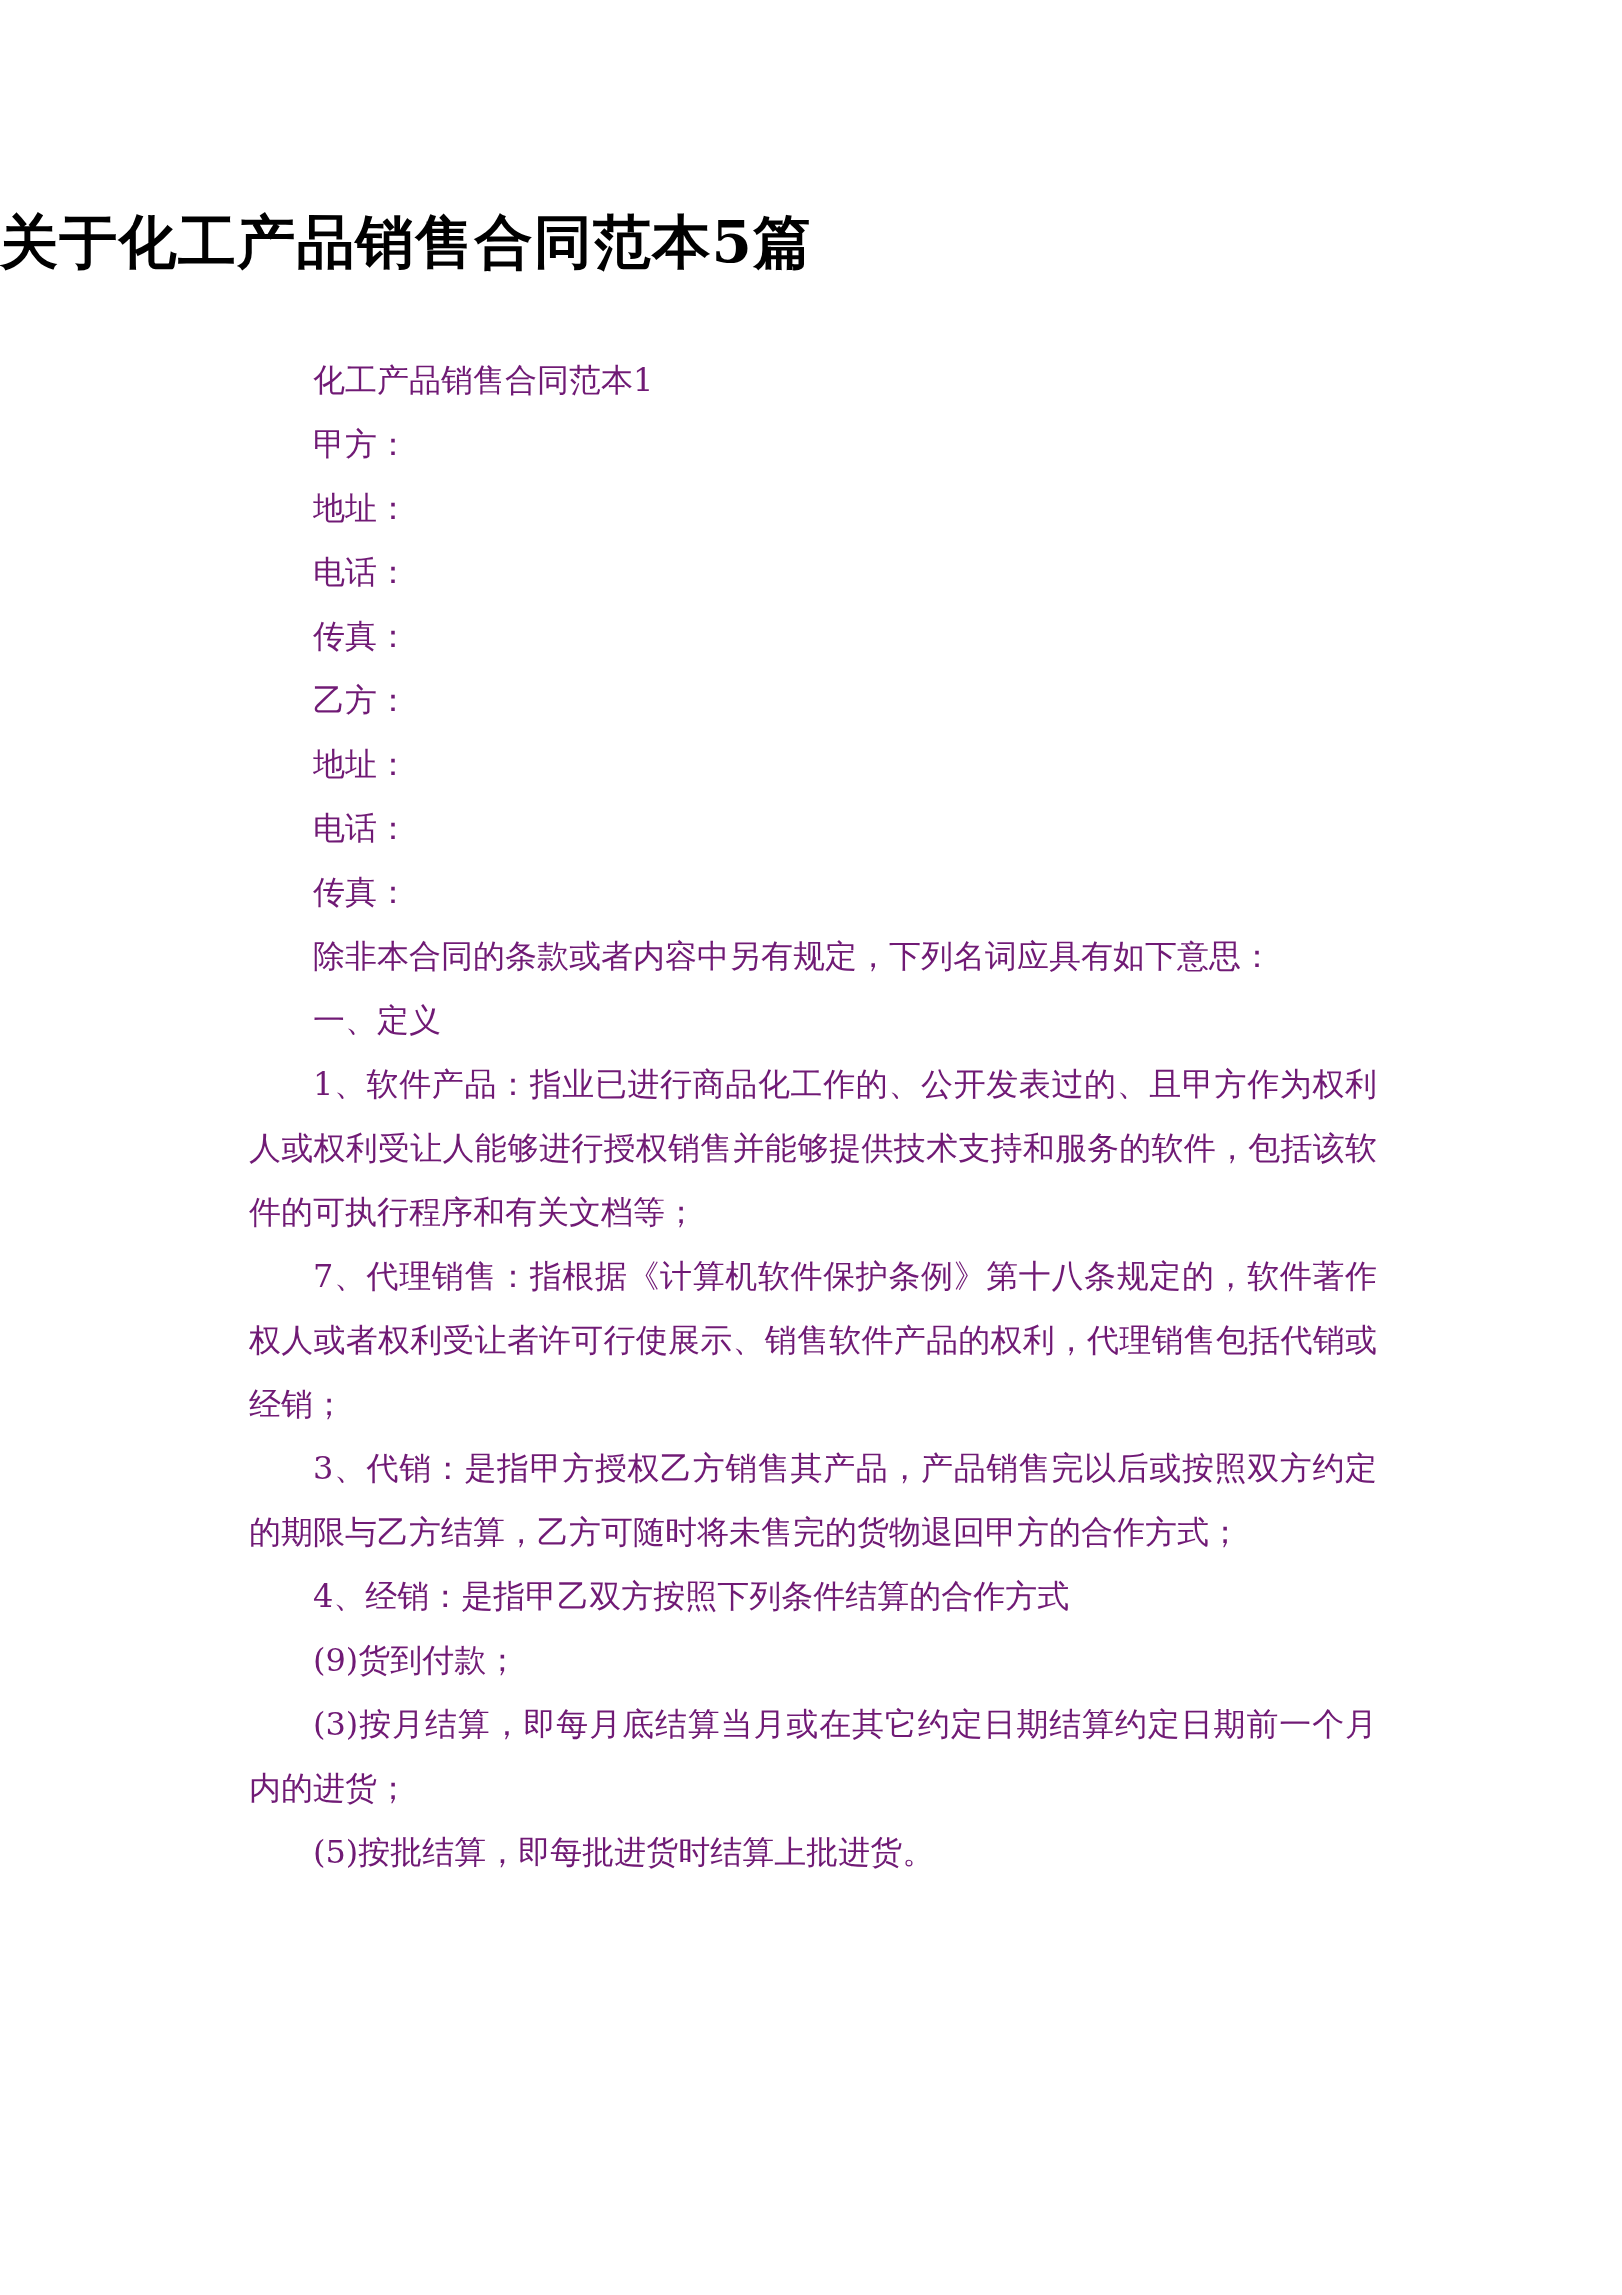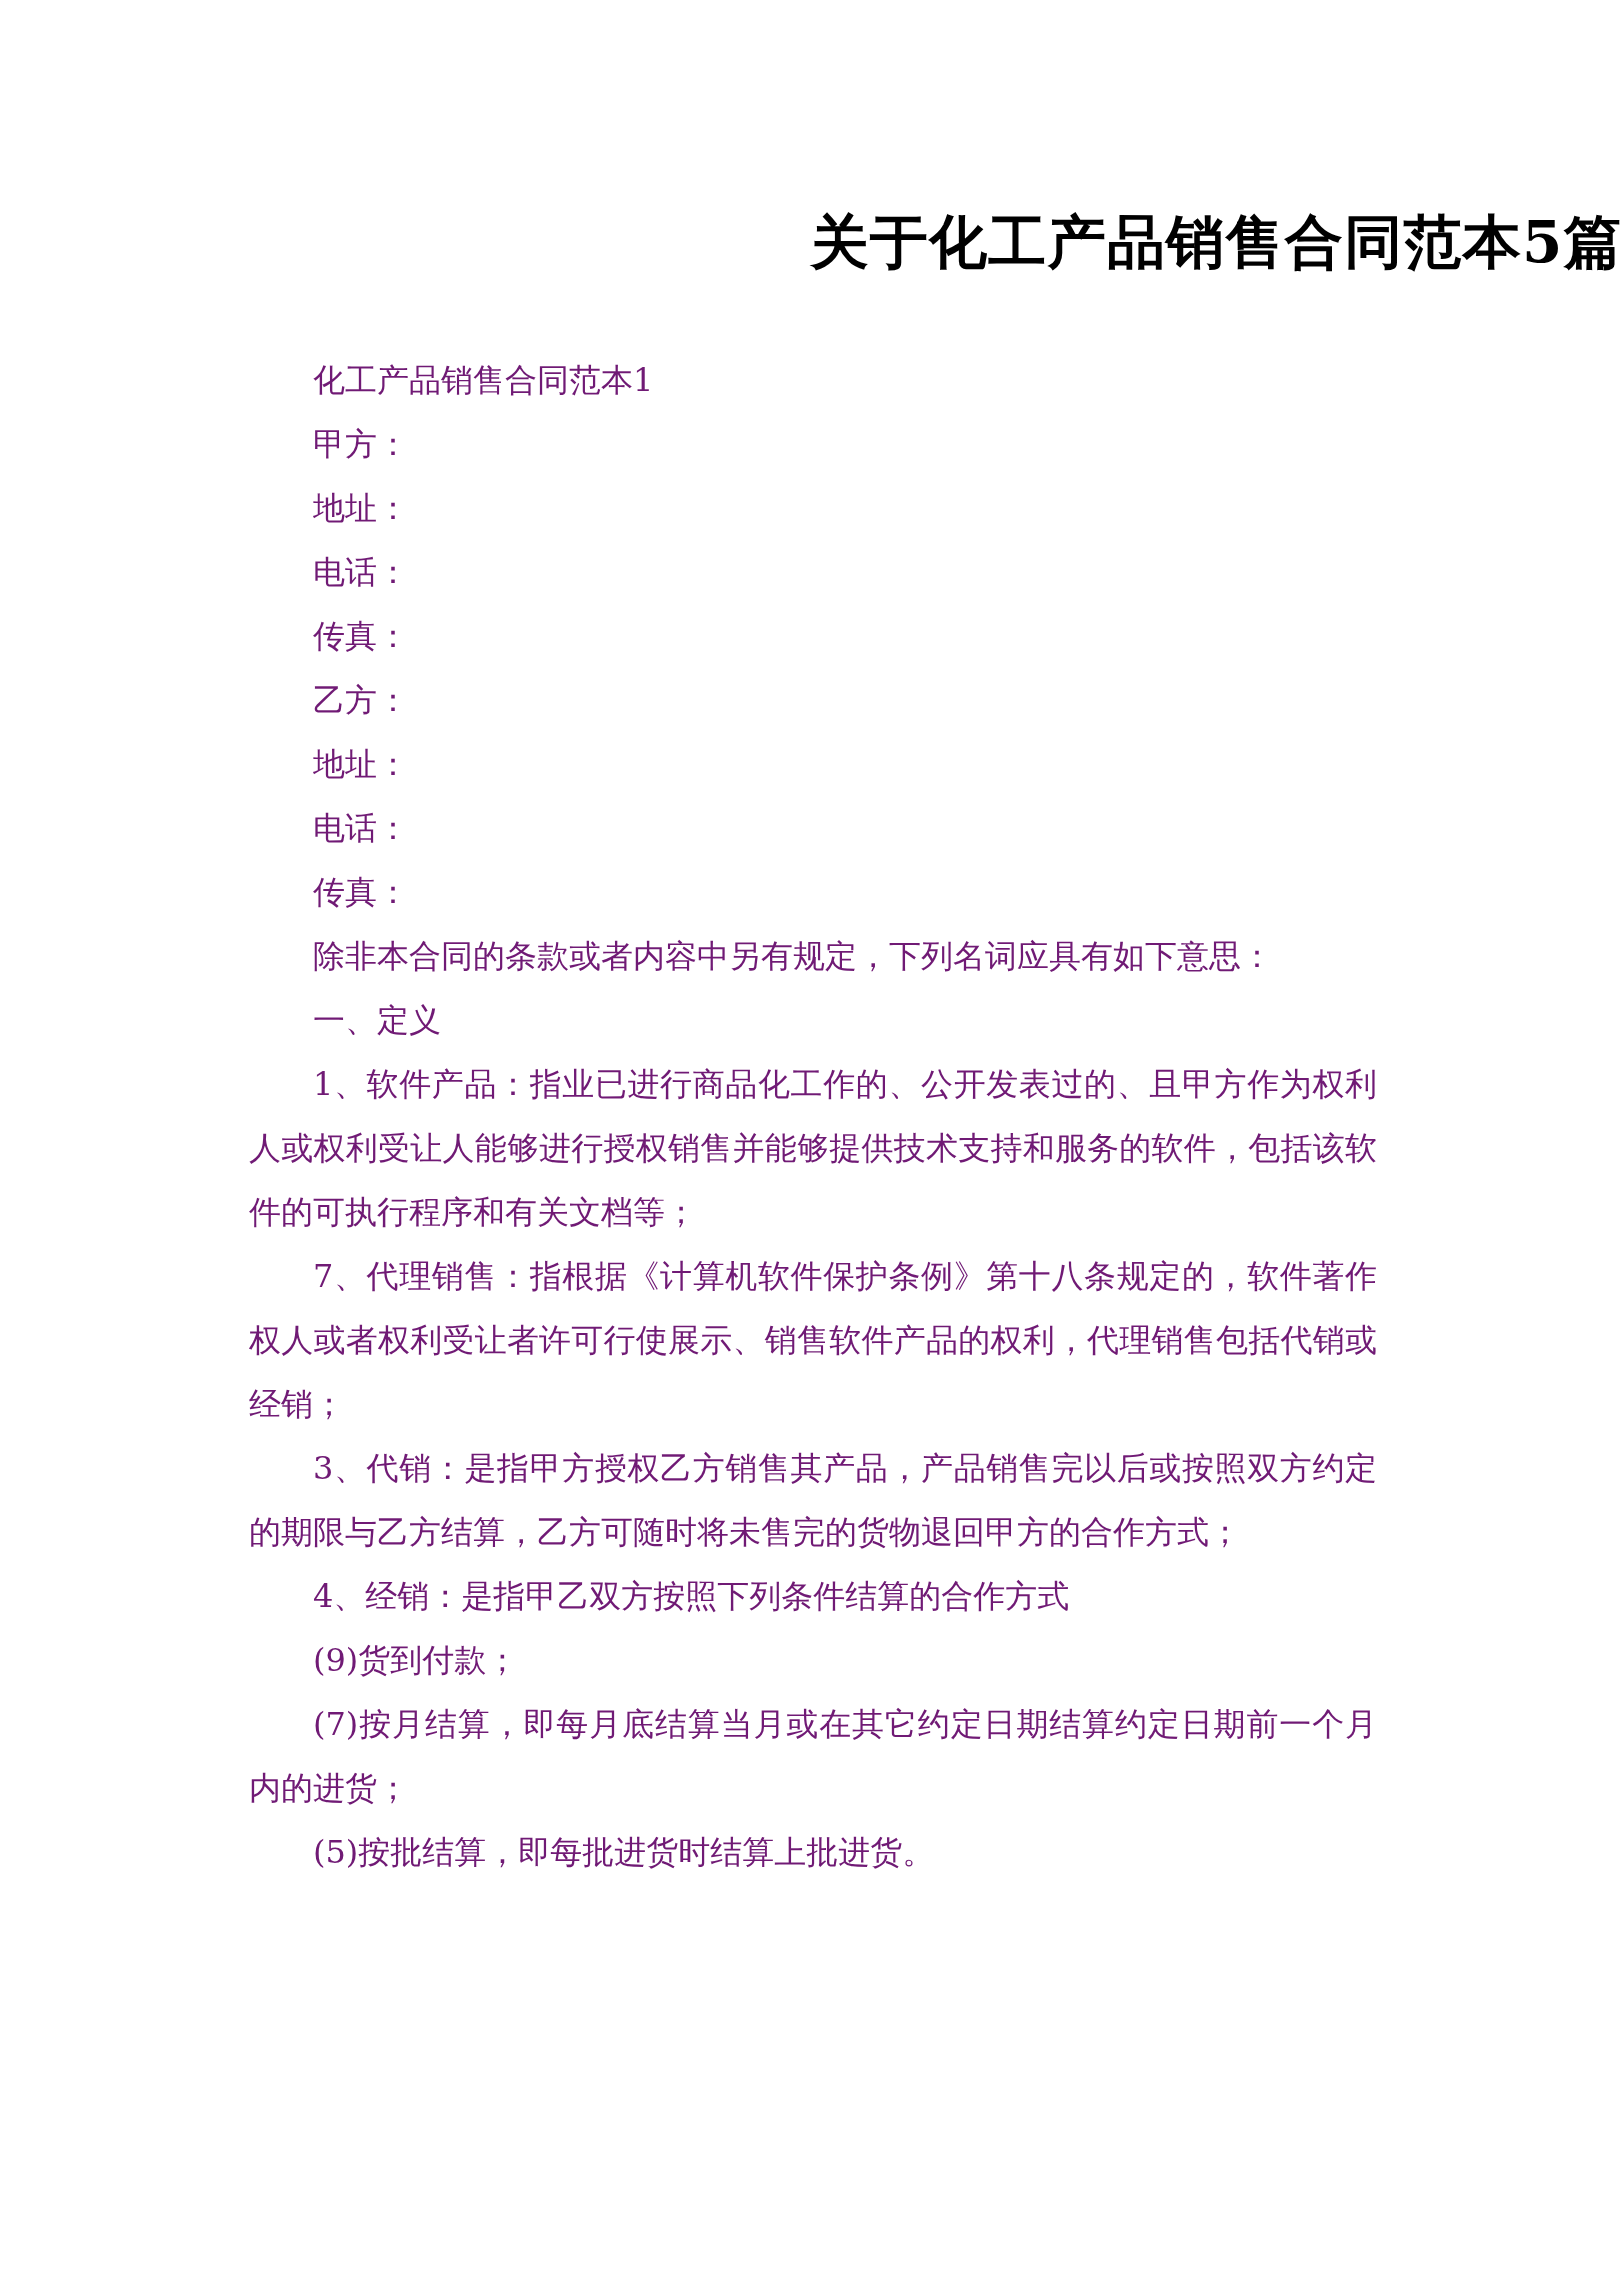--- a/index.html
+++ b/index.html
@@ -1,19 +1,19 @@
 <!DOCTYPE html>
 <html style="font-size:10.5px"><head>
 <meta charset="utf-8">
 <style>
   html, body { margin: 0; padding: 0; background: #ffffff; }
   body { width: 1623px; height: 2295px; position: relative; overflow: hidden; }
   .page { position: absolute; left: 0; top: 0; width: 1623px; height: 2295px; background: #fff; color: #000; }
   .title {
-    position: absolute; left: 0; top: 203px; width: 1623px; text-align: right;
+    position: absolute; left: 0; top: 203px; width: 1623px; text-align: left;
     font-family: "DejaVu Serif", "Liberation Serif", serif;
     font-size: 58px; line-height: 79px; font-weight: bold; letter-spacing: 1.3px; color: #000;
   }
   .body {
     position: absolute; left: 249px; top: 348px; width: 1128px;
     font-family: "DejaVu Serif", "Liberation Serif", serif;
     font-size: 32px; line-height: 64px; color: #701a75;
   }
   .p { margin: 0; text-align: justify; text-align-last: left; text-indent: 64px; }
 </style>
@@ -32,17 +32,17 @@
     <p class="p">地址：</p>
     <p class="p">电话：</p>
     <p class="p">传真：</p>
     <p class="p">除非本合同的条款或者内容中另有规定，下列名词应具有如下意思：</p>
     <p class="p">一、定义</p>
     <p class="p">1、软件产品：指业已进行商品化工作的、公开发表过的、且甲方作为权利人或权利受让人能够进行授权销售并能够提供技术支持和服务的软件，包括该软件的可执行程序和有关文档等；</p>
     <p class="p">7、代理销售：指根据《计算机软件保护条例》第十八条规定的，软件著作权人或者权利受让者许可行使展示、销售软件产品的权利，代理销售包括代销或经销；</p>
     <p class="p">3、代销：是指甲方授权乙方销售其产品，产品销售完以后或按照双方约定的期限与乙方结算，乙方可随时将未售完的货物退回甲方的合作方式；</p>
     <p class="p">4、经销：是指甲乙双方按照下列条件结算的合作方式</p>
     <p class="p">(9)货到付款；</p>
-    <p class="p">(7)按月结算，即每月底结算当月或在其它约定日期结算约定日期前一个月内的进货；</p>
+    <p class="p">(3)按月结算，即每月底结算当月或在其它约定日期结算约定日期前一个月内的进货；</p>
     <p class="p">(5)按批结算，即每批进货时结算上批进货。</p>
   </div>
 </div>
 
 
 </body></html>

